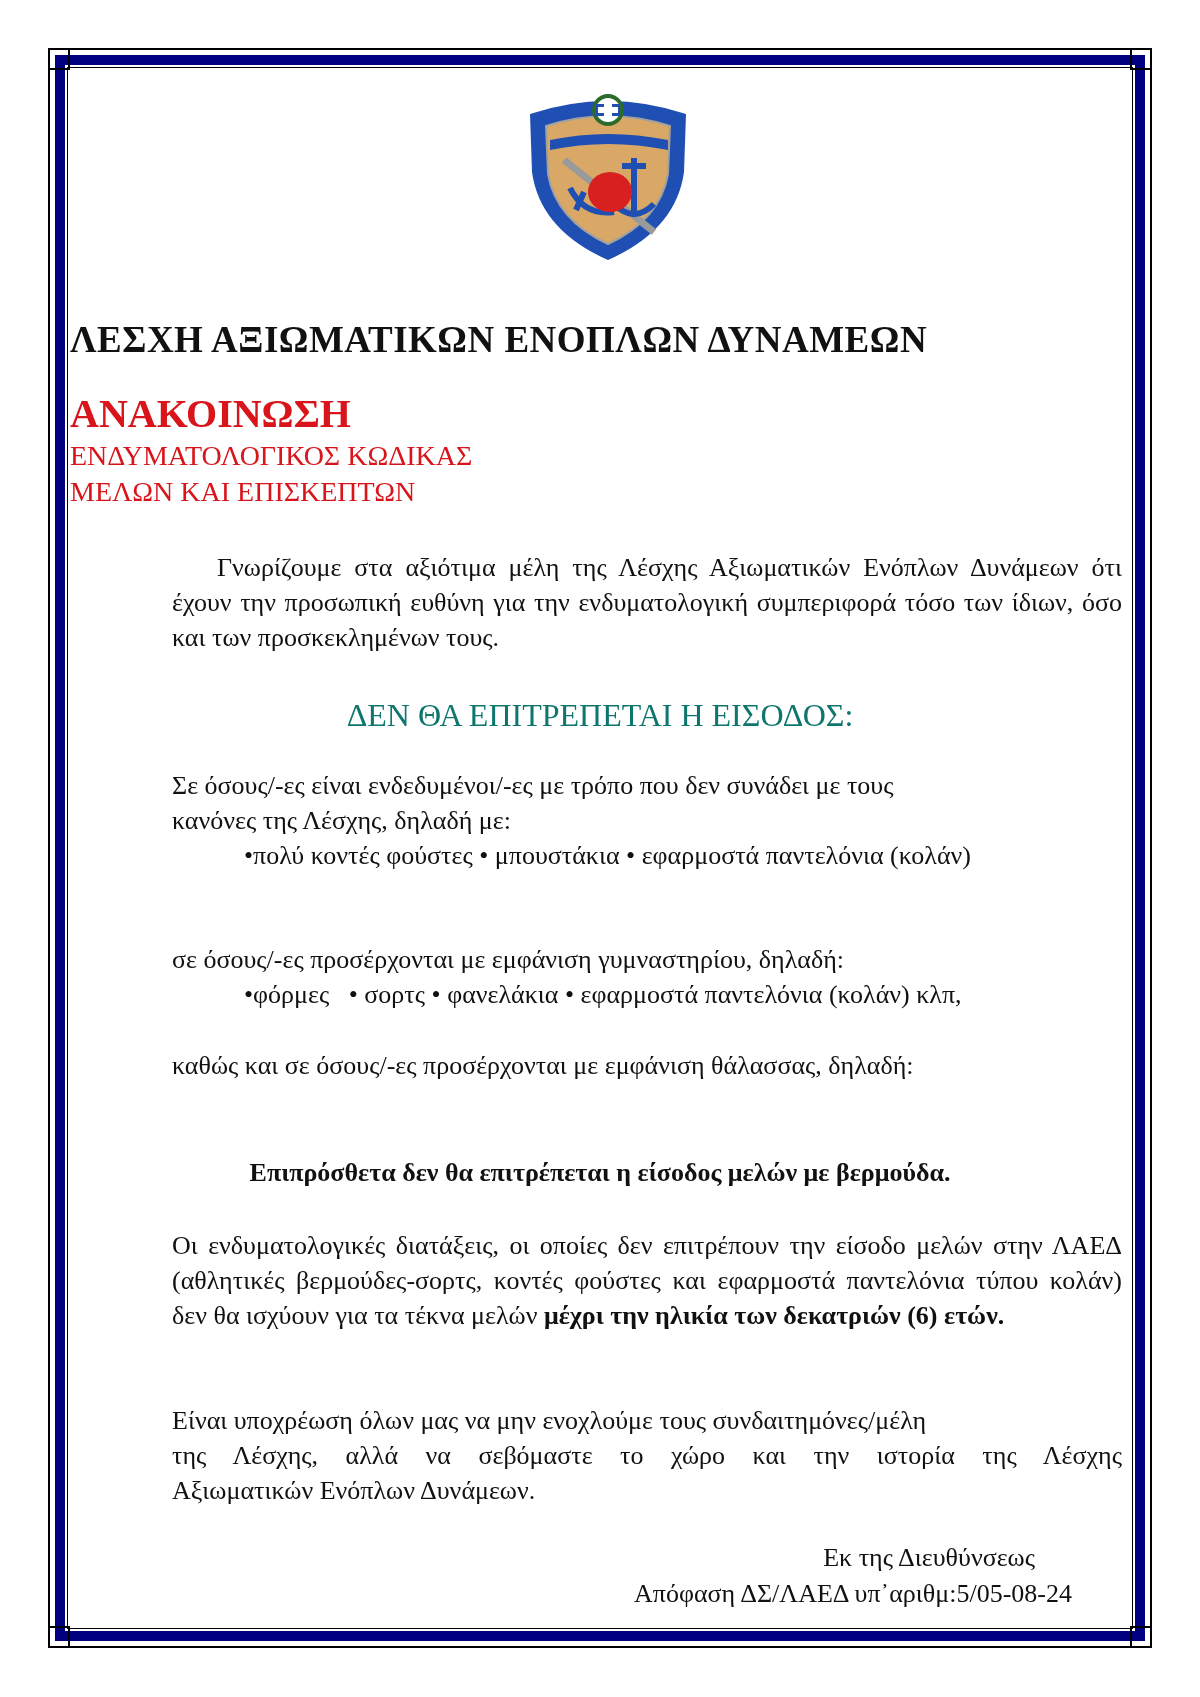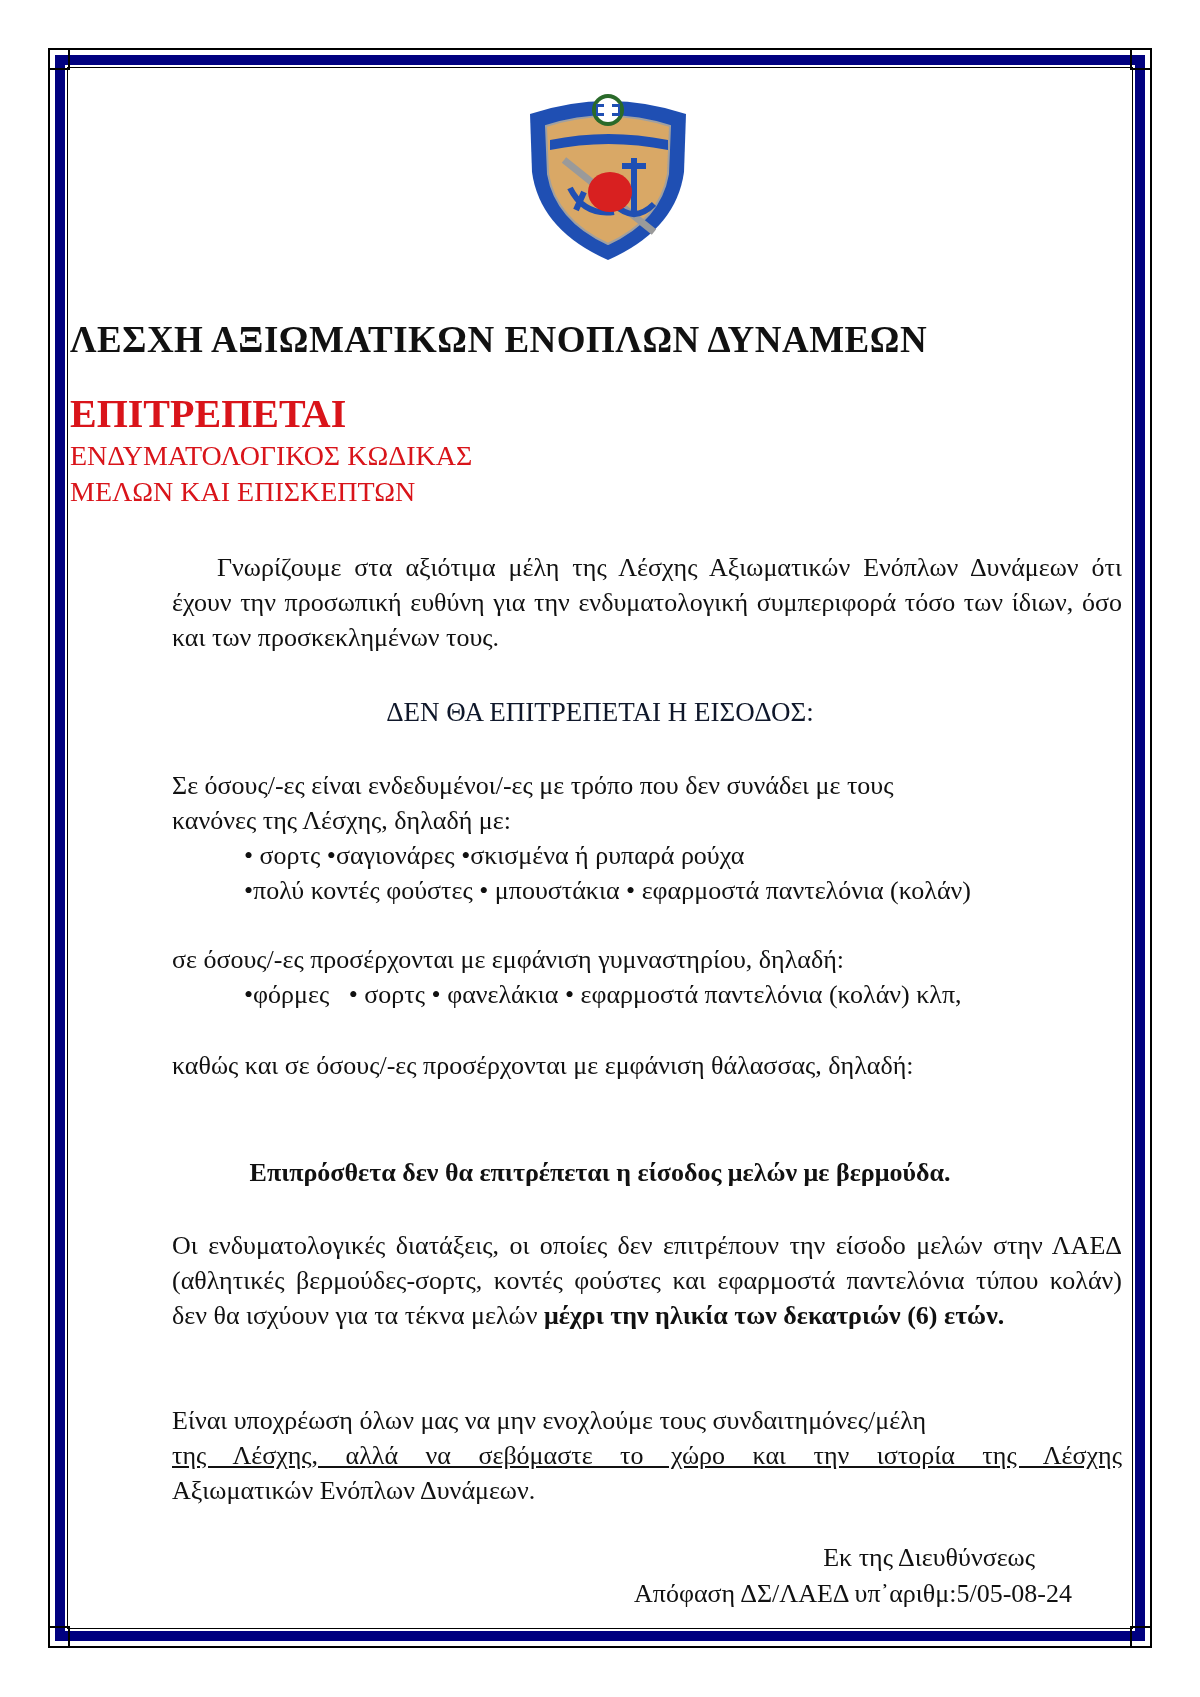--- a/index.html
+++ b/index.html
@@ -28,21 +28,21 @@
   .announce { top: 390px; font-size: 40px; font-weight: bold; color: #d9141a; }
   .subtitle { font-size: 28px; color: #d9141a; }
   .subtitle.l1 { top: 440px; }
   .subtitle.l2 { top: 476px; }
 
   .body-text { position: absolute; left: 172px; width: 950px; font-size: 26px; line-height: 35px; }
   .justify { text-align: justify; text-align-last: left; }
   .p1 { top: 550px; }
   .p1 .indent { display: inline-block; width: 45px; }
   .red-heading { position: absolute; left: 70px; width: 1060px; top: 697px; text-align: center;
-                 font-size: 27px; color: #0f172a; }
+                 font-size: 32px; color: #0f766e; }
   .sec1 { top: 768px; }
   .bullets { padding-left: 72px; white-space: pre; }
   .sec2 { top: 942px; }
   .sec3 { top: 1048px; }
   .bold-center { position: absolute; left: 70px; width: 1060px; top: 1158px; text-align: center;
                  font-size: 26px; font-weight: bold; }
   .p-exempt { top: 1228px; }
   .p-exempt b { font-weight: bold; }
   .p-final { top: 1403px; }
   .sign { position: absolute; right: 120px; text-align: right; font-size: 26px; line-height: 35px; }
@@ -71,48 +71,47 @@
     <rect x="74" y="15" width="20" height="6" fill="#ffffff"></rect>
     <path d="M26 48 Q84 36 144 48 L144 58 Q84 46 26 58 Z" fill="#1f4fb3"></path>
     <line x1="40" y1="68" x2="130" y2="140" stroke="#9a9a9a" stroke-width="7"></line>
     <path d="M110 66 L110 120 M98 74 L122 74 M90 112 Q110 132 130 112" stroke="#1f4fb3" stroke-width="6" fill="none"></path>
     <path d="M46 96 Q60 124 90 120 M52 118 L60 100" stroke="#1f4fb3" stroke-width="6" fill="none"></path>
     <ellipse cx="86" cy="100" rx="22" ry="20" fill="#d82020"></ellipse>
   </svg>
 </div>
 
 <div class="center club-title">ΛΕΣΧΗ ΑΞΙΩΜΑΤΙΚΩΝ ΕΝΟΠΛΩΝ ΔΥΝΑΜΕΩΝ</div>
-<div class="center announce">ΕΠΙΤΡΕΠΕΤΑΙ</div>
+<div class="center announce">ΑΝΑΚΟΙΝΩΣΗ</div>
 <div class="center subtitle l1">ΕΝΔΥΜΑΤΟΛΟΓΙΚΟΣ ΚΩΔΙΚΑΣ</div>
 <div class="center subtitle l2">ΜΕΛΩΝ ΚΑΙ ΕΠΙΣΚΕΠΤΩΝ</div>
 
 <div class="body-text justify p1"><span class="indent"></span><span>Γνωρίζουμε στα αξιότιμα μέλη της Λέσχης Αξιωματικών Ενόπλων Δυνάμεων ότι έχουν την προσωπική ευθύνη για την ενδυματολογική συμπεριφορά τόσο των ίδιων, όσο και των προσκεκλημένων τους.</span></div>
 
 <div class="red-heading">ΔΕΝ ΘΑ ΕΠΙΤΡΕΠΕΤΑΙ Η ΕΙΣΟΔΟΣ:</div>
 
 <div class="body-text sec1">
   <div>Σε όσους/-ες είναι ενδεδυμένοι/-ες με τρόπο που δεν συνάδει με τους</div>
   <div>κανόνες της Λέσχης, δηλαδή με:</div>
-  <div class="bullets">• σορτς •σαγιονάρες •σκισμένα ή ρυπαρά ρούχα</div>
   <div class="bullets">•πολύ κοντές φούστες • μπουστάκια • εφαρμοστά παντελόνια (κολάν)</div>
 </div>
 
 <div class="body-text sec2">
   <div>σε όσους/-ες προσέρχονται με εμφάνιση γυμναστηρίου, δηλαδή:</div>
   <div class="bullets">•φόρμες   • σορτς • φανελάκια • εφαρμοστά παντελόνια (κολάν) κλπ,</div>
 </div>
 
 <div class="body-text sec3">
   <div>καθώς και σε όσους/-ες προσέρχονται με εμφάνιση θάλασσας, δηλαδή:</div>
 </div>
 
 <div class="bold-center">Επιπρόσθετα δεν θα επιτρέπεται η είσοδος μελών με βερμούδα.</div>
 
 <div class="body-text justify p-exempt"><span>Οι ενδυματολογικές διατάξεις, οι οποίες δεν επιτρέπουν την είσοδο μελών στην ΛΑΕΔ (αθλητικές βερμούδες-σορτς, κοντές φούστες και εφαρμοστά παντελόνια τύπου κολάν) δεν θα ισχύουν για τα τέκνα μελών </span><b>μέχρι την ηλικία των δεκατριών (6) ετών.</b></div>
 
 <div class="body-text justify p-final">
   <div>Είναι υποχρέωση όλων μας να μην ενοχλούμε τους συνδαιτημόνες/μέλη</div>
-  <div style="text-align:justify;text-align-last:justify;text-decoration:underline;">της Λέσχης, αλλά να σεβόμαστε το χώρο και την ιστορία της Λέσχης</div>
+  <div style="text-align:justify;text-align-last:justify;">της Λέσχης, αλλά να σεβόμαστε το χώρο και την ιστορία της Λέσχης</div>
   <div>Αξιωματικών Ενόπλων Δυνάμεων.</div>
 </div>
 
 <div class="sign l1">Εκ της Διευθύνσεως</div>
 <div class="sign l2">Απόφαση ΔΣ/ΛΑΕΔ υπ᾽αριθμ:5/05-08-24</div>
 
 </body></html>

